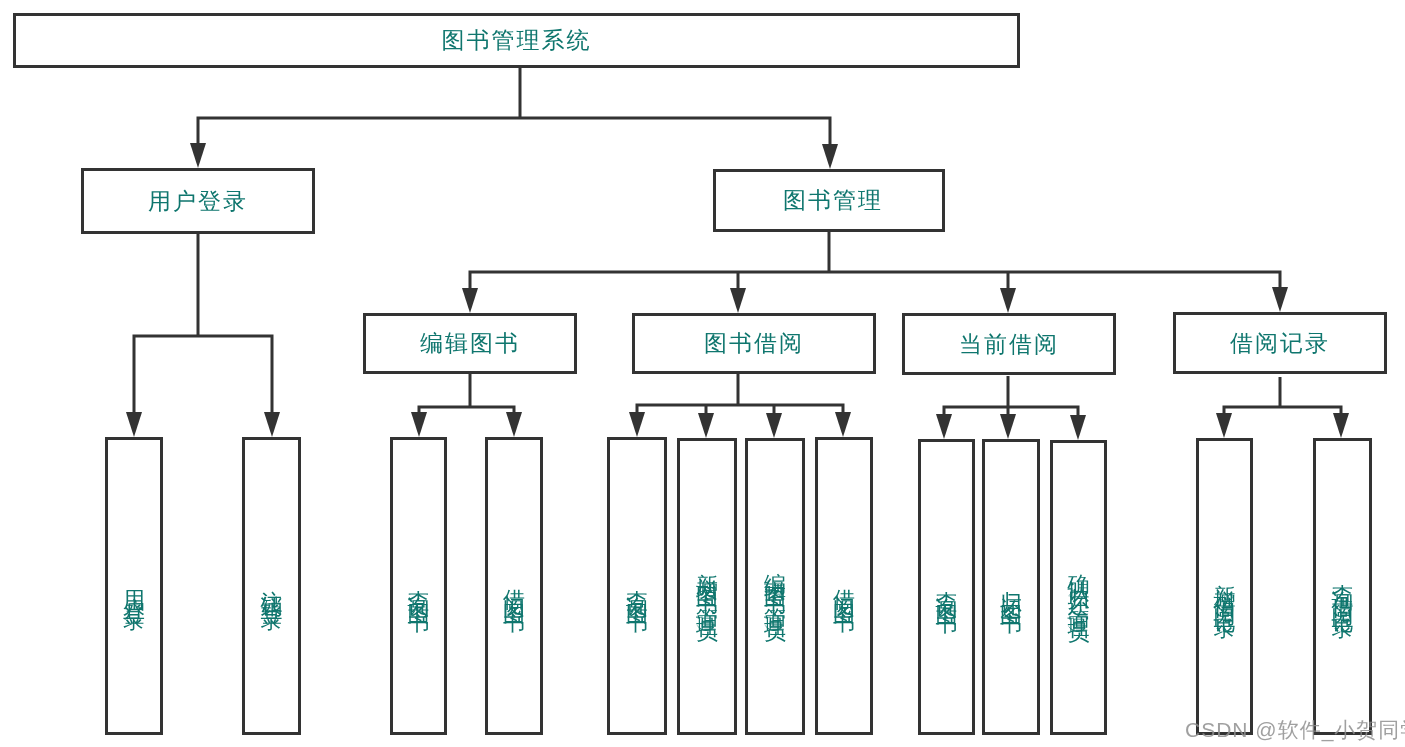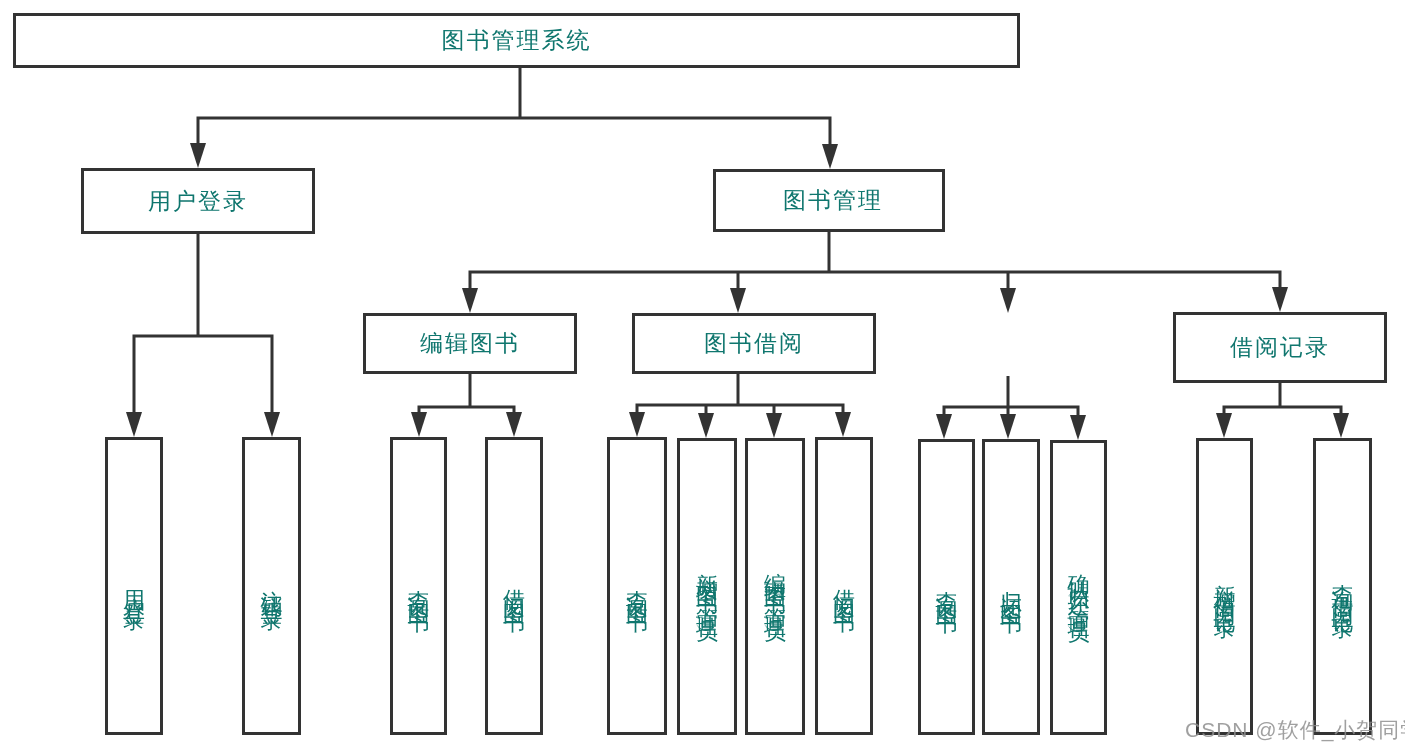--- a/index.html
+++ b/index.html
@@ -124,21 +124,24 @@
   <div class="node h" style="left:713px; top:169px; width:232px; height:63px;padding-left:8px;">
     <span>图书管理</span>
   </div>
 
   <div class="node h" style="left:363px; top:313px; width:214px; height:61px;">
     <span>编辑图书</span>
   </div>
   <div class="node h" style="left:632px; top:313px; width:244px; height:61px;">
     <span>图书借阅</span>
   </div>
-  <div class="node h" style="left:1173px; top:312px; width:214px; height:71px;">
+  <div class="node h" style="left:902px; top:313px; width:214px; height:62px;">
+    <span>当前借阅</span>
+  </div>
+  <div class="node h" style="left:1173px; top:312px; width:214px; height:62px;">
     <span>借阅记录</span>
   </div>
 
   <div class="node v" style="left:105px; top:437px; width:58px; height:298px;">
     <span>用户登录</span>
   </div>
   <div class="node v" style="left:242px; top:437px; width:59px; height:298px;">
     <span>注销登录</span>
   </div>
 

